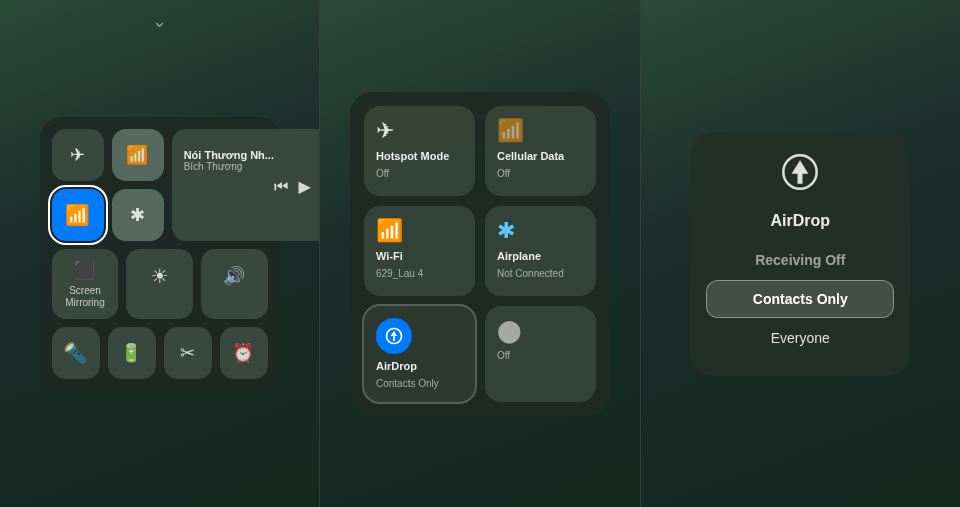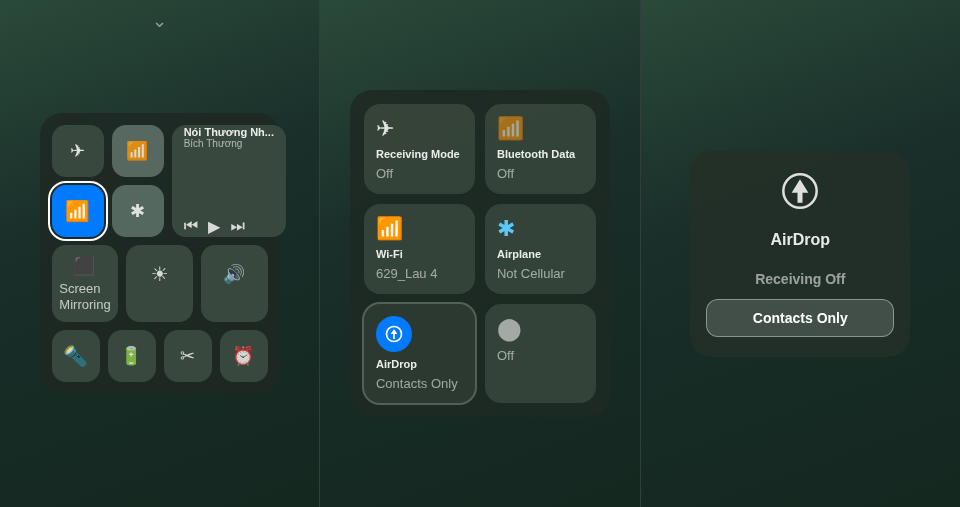--- a/index.html
+++ b/index.html
@@ -83,23 +83,23 @@
     }
 
     .cc-btn-sm.light-gray {
       background: rgba(100,120,110,0.8);
     }
 
     .cc-music {
       flex: 1;
       background: rgba(60,75,65,0.9);
       border-radius: 14px;
-      padding: 1px 12px;
-      display: flex;
-      flex-direction: column;
+      padding: 20px 12px;
+      display: flex;
+      flex-direction: row;
       justify-content: space-between;
       min-height: 52px;
     }
 
     .music-title {
       color: rgba(255,255,255,0.9);
       font-size: 11px;
       font-weight: 600;
       white-space: nowrap;
       overflow: hidden;
@@ -129,22 +129,23 @@
       display: flex;
       flex-direction: column;
       align-items: center;
       justify-content: center;
       padding: 10px 6px;
       gap: 4px;
       cursor: pointer;
     }
 
     .cc-btn-wide span.label {
-      font-size: 13px;
+      font-size: 10px;
       color: rgba(255,255,255,0.7);
+      text-align: center;
       line-height: 1.2;
     }
 
     .icon-symbol {
       font-size: 20px;
       color: rgba(255,255,255,0.85);
     }
 
     .cc-row-4 {
       display: flex;
@@ -175,21 +176,21 @@
       cursor: pointer;
     }
 
     .toggle-label {
       font-size: 11px;
       font-weight: 600;
       color: rgba(255,255,255,0.9);
     }
 
     .toggle-sub {
-      font-size: 13px;
+      font-size: 10px;
       color: rgba(255,255,255,0.55);
       line-height: 1.2;
     }
 
     
     .airdrop-cell {
       background: rgba(45,58,50,0.95);
       border-radius: 16px;
       padding: 12px;
       display: flex;
@@ -361,40 +362,40 @@
   </div>
 </div>
 
 <div class="panel panel-mid">
   <div class="bg-overlay"></div>
   <div class="panel-content">
     <div class="cc-card-mid">
 
       <div class="toggle-cell">
         <span style="font-size:22px;color:rgba(255,255,255,0.85);">✈</span>
-        <div class="toggle-label">Receiving Mode</div>
+        <div class="toggle-label">Hotspot Mode</div>
         <div class="toggle-sub">Off</div>
       </div>
 
       <div class="toggle-cell">
         <span style="font-size:22px;color:rgba(255,255,255,0.55);">📶</span>
-        <div class="toggle-label">Bluetooth Data</div>
+        <div class="toggle-label">Cellular Data</div>
         <div class="toggle-sub">Off</div>
       </div>
 
       <div class="toggle-cell">
         <span style="font-size:22px;color:#007AFF;">📶</span>
         <div class="toggle-label">Wi-Fi</div>
         <div class="toggle-sub">629_Lau 4</div>
       </div>
 
       <div class="toggle-cell">
         <span style="font-size:22px;color:#5AC8FA;">✱</span>
         <div class="toggle-label">Airplane</div>
-        <div class="toggle-sub">Not Cellular</div>
+        <div class="toggle-sub">Not Connected</div>
       </div>
 
       <div class="airdrop-cell">
         <div class="airdrop-icon-circle">
           <svg width="20" height="20" viewBox="0 0 24 24" fill="none" xmlns="http://www.w3.org/2000/svg">
             <circle cx="12" cy="12" r="9" stroke="white" stroke-width="2"></circle>
             <path d="M12 6 L16 12 L13 12 L13 18 L11 18 L11 12 L8 12 Z" fill="white"></path>
           </svg>
         </div>
         <div class="toggle-label">AirDrop</div>
@@ -424,17 +425,20 @@
 
       <div class="airdrop-menu-title">AirDrop</div>
 
       <div class="airdrop-menu-options">
         <div class="airdrop-option receiving-off">
           <span>Receiving Off</span>
         </div>
         <div class="airdrop-option selected">
           <span>Contacts Only</span>
         </div>
+        <div class="airdrop-option">
+          <span>Everyone</span>
+        </div>
       </div>
 
     </div>
   </div>
 </div>
 
 </body></html>

